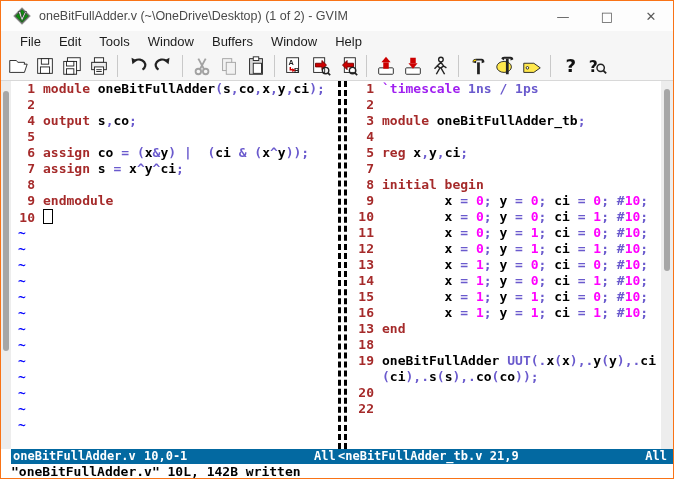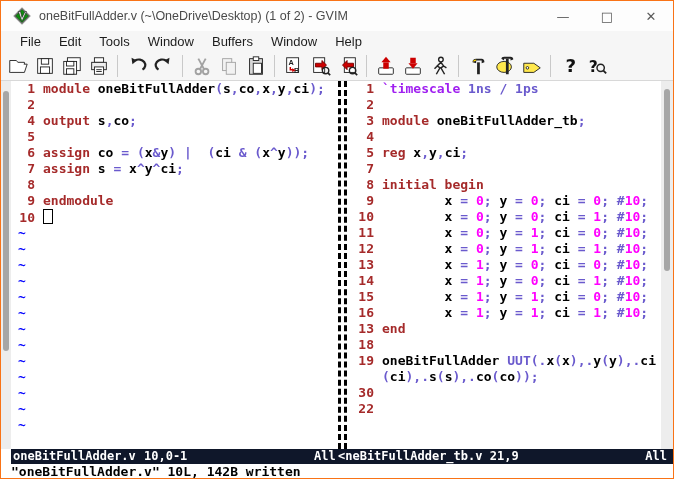--- a/index.html
+++ b/index.html
@@ -37,21 +37,21 @@
   .gut-space{display:inline-block;width:8px;}
   .tk-kw{color:var(--c-kw);}
   .tk-id{color:#000000;}
   .tk-op{color:var(--c-op);}
   .tk-num{color:var(--c-num);}
   .tk-pre{color:var(--c-pre);}
   .tk-const{color:var(--c-op);margin-top:8px;}
   .tilde{color:var(--c-tilde);padding-left:7px;}
   .cursor{display:inline-block;width:8px;height:13px;border:1px solid #000;vertical-align:-2px;}
   
-  .statusbar{position:relative;height:15px;background:#0f172a;margin-left:10px;
+  .statusbar{position:relative;height:15px;background:#0369a1;margin-left:10px;
              font-family:"DejaVu Sans Mono",monospace;font-weight:bold;font-size:12px;color:#fff;line-height:15px;}
   .statusbar span{position:absolute;white-space:pre;}
   .cmdline{height:16px;background:#fff;font-family:"DejaVu Sans Mono",monospace;font-weight:bold;
            font-size:13px;color:#000;padding-left:10px;line-height:16px;white-space:pre;}
 </style>
 </head>
 <body>
 
 <div class="window">
 
@@ -272,21 +272,21 @@
         <div class="crow"><span class="gutter">11</span><span class="gut-space"></span><span class="tk-id">        x </span><span class="tk-op">=</span><span class="tk-id"> </span><span class="tk-num">0</span><span class="tk-op">;</span><span class="tk-id"> y </span><span class="tk-op">=</span><span class="tk-id"> </span><span class="tk-num">1</span><span class="tk-op">;</span><span class="tk-id"> ci </span><span class="tk-op">=</span><span class="tk-id"> </span><span class="tk-num">0</span><span class="tk-op">;</span><span class="tk-id"> </span><span class="tk-op">#</span><span class="tk-num">10</span><span class="tk-op">;</span></div>
         <div class="crow"><span class="gutter">12</span><span class="gut-space"></span><span class="tk-id">        x </span><span class="tk-op">=</span><span class="tk-id"> </span><span class="tk-num">0</span><span class="tk-op">;</span><span class="tk-id"> y </span><span class="tk-op">=</span><span class="tk-id"> </span><span class="tk-num">1</span><span class="tk-op">;</span><span class="tk-id"> ci </span><span class="tk-op">=</span><span class="tk-id"> </span><span class="tk-num">1</span><span class="tk-op">;</span><span class="tk-id"> </span><span class="tk-op">#</span><span class="tk-num">10</span><span class="tk-op">;</span></div>
         <div class="crow"><span class="gutter">13</span><span class="gut-space"></span><span class="tk-id">        x </span><span class="tk-op">=</span><span class="tk-id"> </span><span class="tk-num">1</span><span class="tk-op">;</span><span class="tk-id"> y </span><span class="tk-op">=</span><span class="tk-id"> </span><span class="tk-num">0</span><span class="tk-op">;</span><span class="tk-id"> ci </span><span class="tk-op">=</span><span class="tk-id"> </span><span class="tk-num">0</span><span class="tk-op">;</span><span class="tk-id"> </span><span class="tk-op">#</span><span class="tk-num">10</span><span class="tk-op">;</span></div>
         <div class="crow"><span class="gutter">14</span><span class="gut-space"></span><span class="tk-id">        x </span><span class="tk-op">=</span><span class="tk-id"> </span><span class="tk-num">1</span><span class="tk-op">;</span><span class="tk-id"> y </span><span class="tk-op">=</span><span class="tk-id"> </span><span class="tk-num">0</span><span class="tk-op">;</span><span class="tk-id"> ci </span><span class="tk-op">=</span><span class="tk-id"> </span><span class="tk-num">1</span><span class="tk-op">;</span><span class="tk-id"> </span><span class="tk-op">#</span><span class="tk-num">10</span><span class="tk-op">;</span></div>
         <div class="crow"><span class="gutter">15</span><span class="gut-space"></span><span class="tk-id">        x </span><span class="tk-op">=</span><span class="tk-id"> </span><span class="tk-num">1</span><span class="tk-op">;</span><span class="tk-id"> y </span><span class="tk-op">=</span><span class="tk-id"> </span><span class="tk-num">1</span><span class="tk-op">;</span><span class="tk-id"> ci </span><span class="tk-op">=</span><span class="tk-id"> </span><span class="tk-num">0</span><span class="tk-op">;</span><span class="tk-id"> </span><span class="tk-op">#</span><span class="tk-num">10</span><span class="tk-op">;</span></div>
         <div class="crow"><span class="gutter">16</span><span class="gut-space"></span><span class="tk-id">        x </span><span class="tk-op">=</span><span class="tk-id"> </span><span class="tk-num">1</span><span class="tk-op">;</span><span class="tk-id"> y </span><span class="tk-op">=</span><span class="tk-id"> </span><span class="tk-num">1</span><span class="tk-op">;</span><span class="tk-id"> ci </span><span class="tk-op">=</span><span class="tk-id"> </span><span class="tk-num">1</span><span class="tk-op">;</span><span class="tk-id"> </span><span class="tk-op">#</span><span class="tk-num">10</span><span class="tk-op">;</span></div>
         <div class="crow"><span class="gutter">13</span><span class="gut-space"></span><span class="tk-kw">end</span></div>
         <div class="crow"><span class="gutter">18</span><span class="gut-space"></span></div>
         <div class="crow"><span class="gutter">19</span><span class="gut-space"></span><span class="tk-id">oneBitFullAdder </span><span class="tk-const">UUT</span><span class="tk-op">(.</span><span class="tk-id">x</span><span class="tk-op">(</span><span class="tk-id">x</span><span class="tk-op">),.</span><span class="tk-id">y</span><span class="tk-op">(</span><span class="tk-id">y</span><span class="tk-op">),.</span><span class="tk-id">ci</span></div>
         <div class="crow"><span class="gutter"></span><span class="gut-space"></span><span class="tk-op">(</span><span class="tk-id">ci</span><span class="tk-op">),.</span><span class="tk-id">s</span><span class="tk-op">(</span><span class="tk-id">s</span><span class="tk-op">),.</span><span class="tk-id">co</span><span class="tk-op">(</span><span class="tk-id">co</span><span class="tk-op">));</span></div>
-        <div class="crow"><span class="gutter">30</span><span class="gut-space"></span></div>
+        <div class="crow"><span class="gutter">20</span><span class="gut-space"></span></div>
         <div class="crow"><span class="gutter">22</span><span class="gut-space"></span></div>
       </div>
     <div class="vscroll right">
       <div class="vthumb" id="rthumb" style="top: 8px; height: 182px; left: 3px;"></div>
     </div>
   </div>
 
   <div class="statusbar">
     <span style="left:2px">oneBitFullAdder.v</span>
     <span style="left:133px">10,0-1</span>

